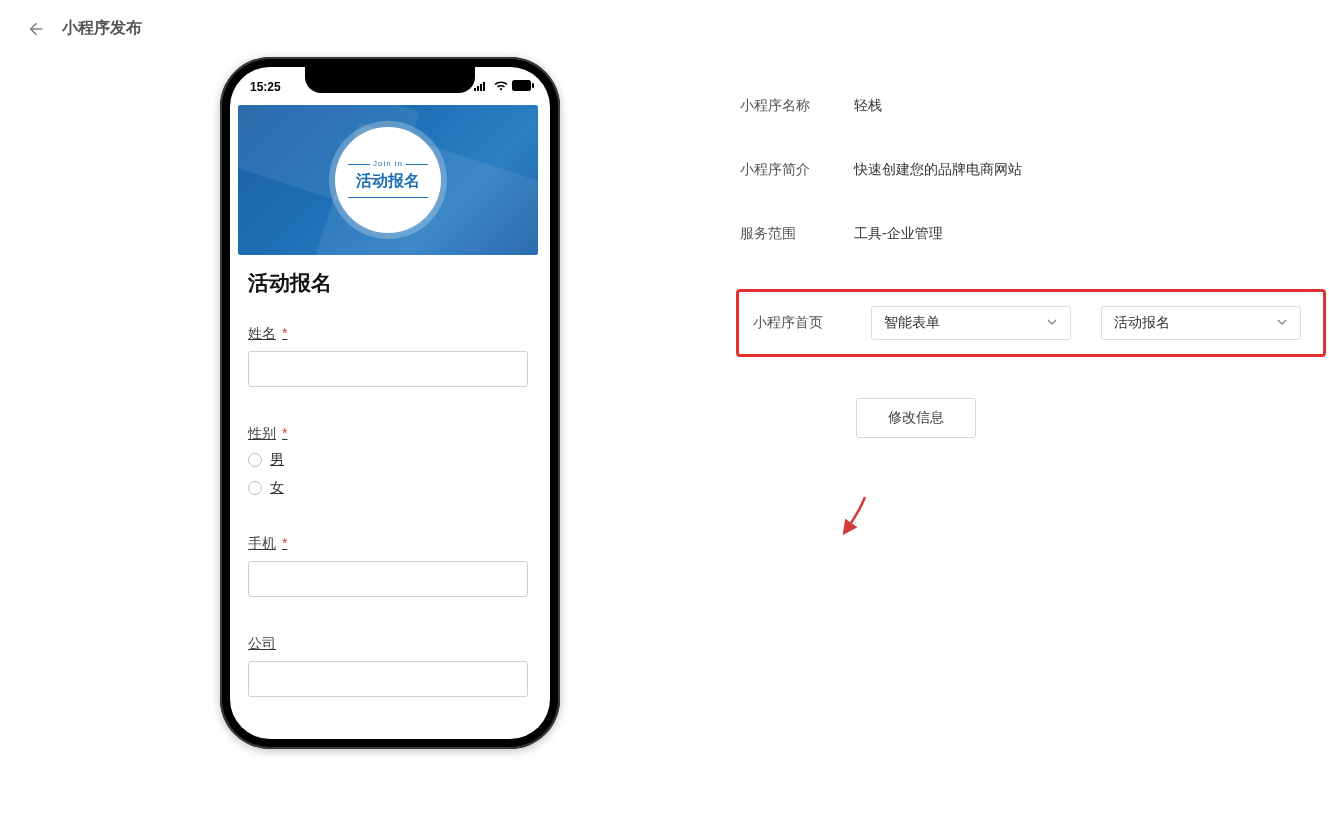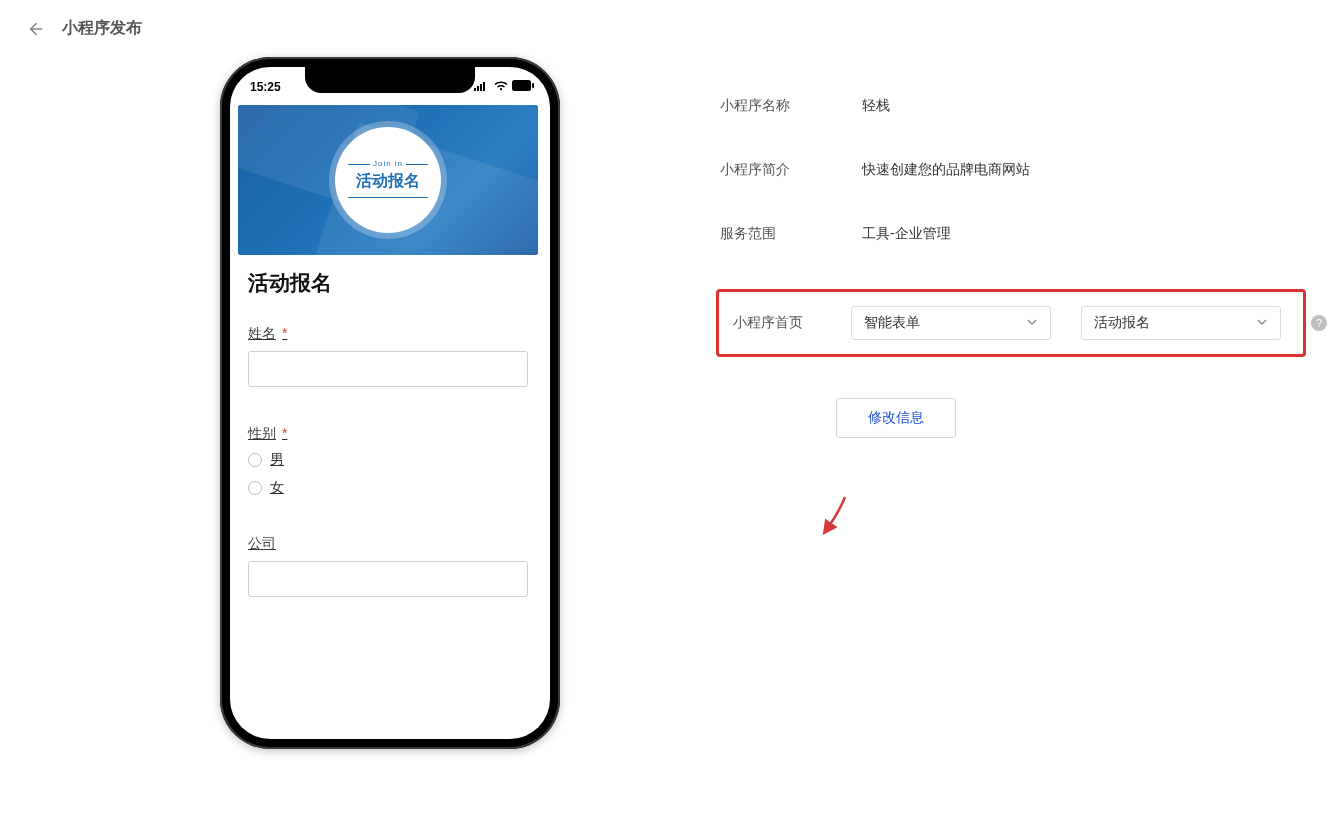--- a/index.html
+++ b/index.html
@@ -27,20 +27,21 @@
     align-items: center;
     justify-content: center;
     color: #666;
     cursor: pointer;
   }
 
   
   .main {
     display: flex;
     padding-left: 220px;
+    gap: 20px;
   }
 
   
   .phone-col { width: 380px; }
   .phone-frame {
     width: 340px;
     height: 692px;
     border-radius: 50px;
     background: #000;
     padding: 10px;
@@ -131,21 +132,21 @@
   
   .info-col { flex: 1; padding-top: 40px; padding-left: 120px; position: relative; }
   .info-row {
     display: flex;
     align-items: flex-start;
     font-size: 14px;
     margin-bottom: 46px;
   }
   .info-row.avatar-row { align-items: flex-start; margin-bottom: 60px; }
   .info-row .label { width: 114px; color:#555; }
-  .info-row .value { color:#333;margin-left:28px; }
+  .info-row .value { color:#333; }
 
   .avatar-box {
     width: 100px; height: 100px;
     position: relative;
   }
   .avatar-box .b1 { position:absolute; width:40px; height:40px; border-radius:50%; background: radial-gradient(circle at 30% 30%, #6cc7ff, #3aa7e0); left:18px; top:22px; }
   .avatar-box .b2 { position:absolute; width:26px; height:26px; border-radius:50%; background: radial-gradient(circle at 30% 30%, #c7a2ff, #8f6bdc); left:42px; top:40px; }
   .avatar-box .b3 { position:absolute; width:22px; height:22px; border-radius:50%; background: radial-gradient(circle at 30% 30%, #ffa3c7, #e56aa0); right:6px; top:2px; }
 
   
@@ -198,21 +199,21 @@
   .actions { display: flex; gap: 24px; margin-left: 116px; }
   .btn {
     min-width: 120px;
     height: 40px;
     display: inline-flex; align-items: center; justify-content: center;
     font-size: 14px;
     border-radius: 3px;
     cursor: pointer;
     background: #fff;
     border: 1px solid #d6d6d6;
-    color: #1d4ed8;
+    color: #404040;
   }
   .btn.primary { background:#1e9fff; border-color:#1e9fff; color:#fff; }
 
 </style>
 </head>
 <body>
 
 <div class="page-header">
   <span class="back-arrow">
     <svg width="20" height="20" viewBox="0 0 24 24" fill="none" stroke="#777" stroke-width="1.6">
@@ -283,20 +284,24 @@
               <div class="radio-row">
                   <span class="radio-dot"></span>
                   <span>男</span>
                 </div>
               <div class="radio-row">
                   <span class="radio-dot"></span>
                   <span>女</span>
                 </div>
             </div>
 
+            <div class="group">
+              <div class="glabel"><span>手机</span><span class="req">*</span></div>
+              <input type="text" style="">
+            </div>
 
             <div class="group">
               <div class="glabel"><span>公司</span></div>
               <input type="text" style="">
             </div>
           </div>
         </div>
       </div>
     </div>
   </div>

